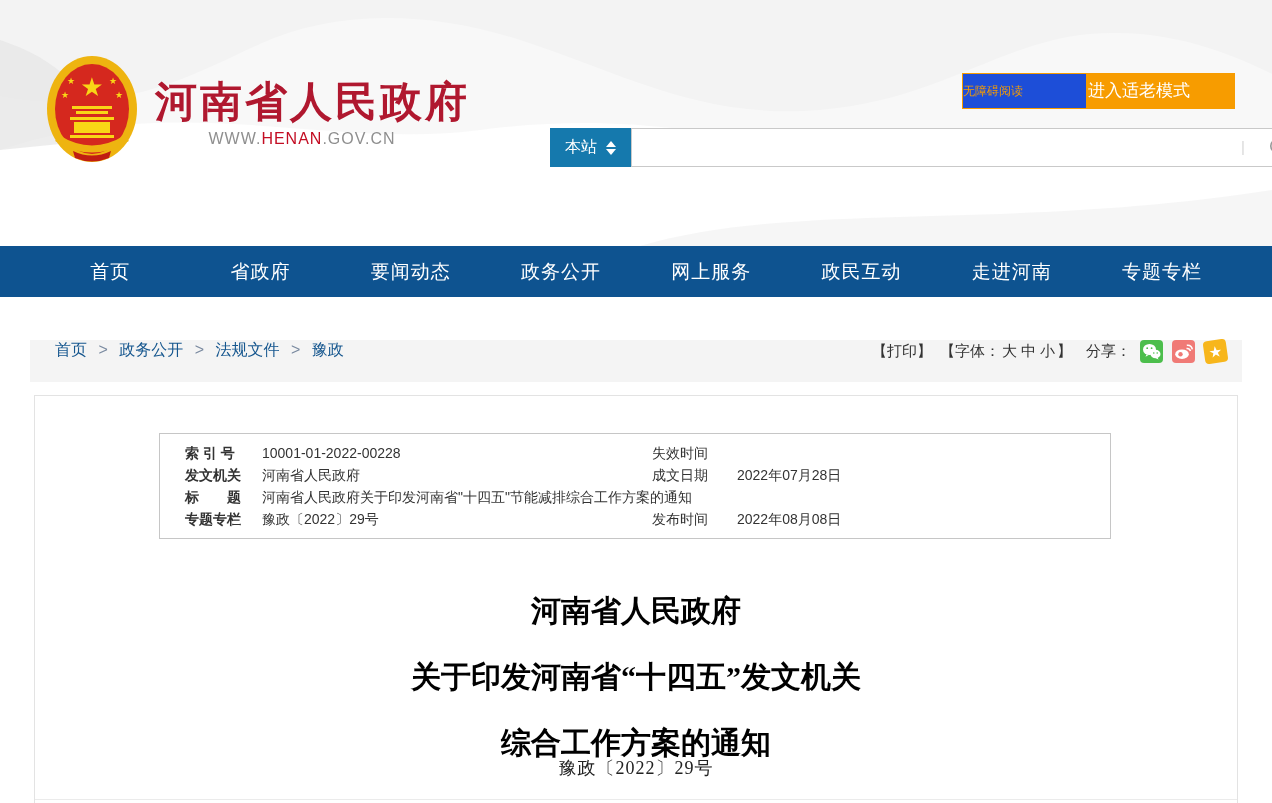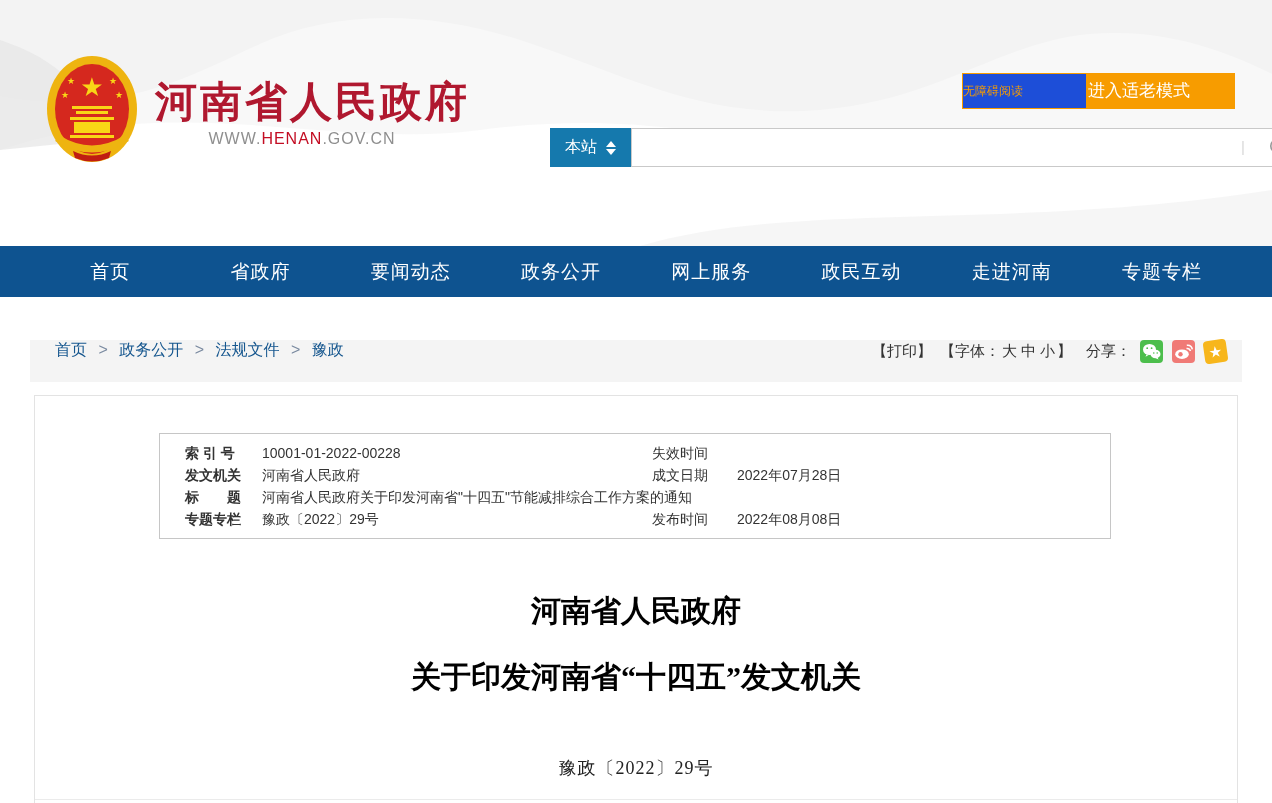--- a/index.html
+++ b/index.html
@@ -203,18 +203,19 @@
       <span class="m-l1">专题专栏</span>
       <span class="m-v1">豫政〔2022〕29号</span>
       <span class="m-l2">发布时间</span>
       <span class="m-v2">2022年08月08日</span>
     </div>
   </div>
 
   <div class="art-title">
     <div>河南省人民政府</div>
     <div>关于印发河南省“十四五”发文机关</div>
+    <div>综合工作方案的通知</div>
   </div>
 
   <div class="doc-num">豫政〔2022〕29号</div>
 
   <div class="bottom-line"></div>
 </div>
 
 </body></html>

